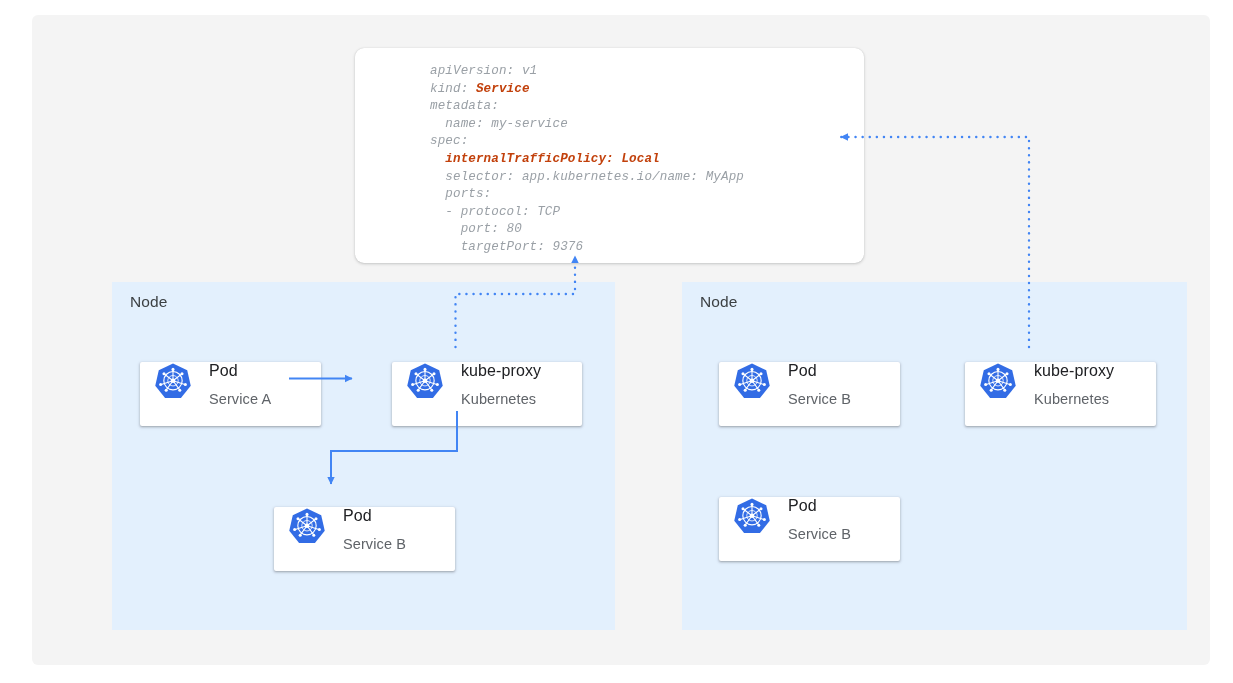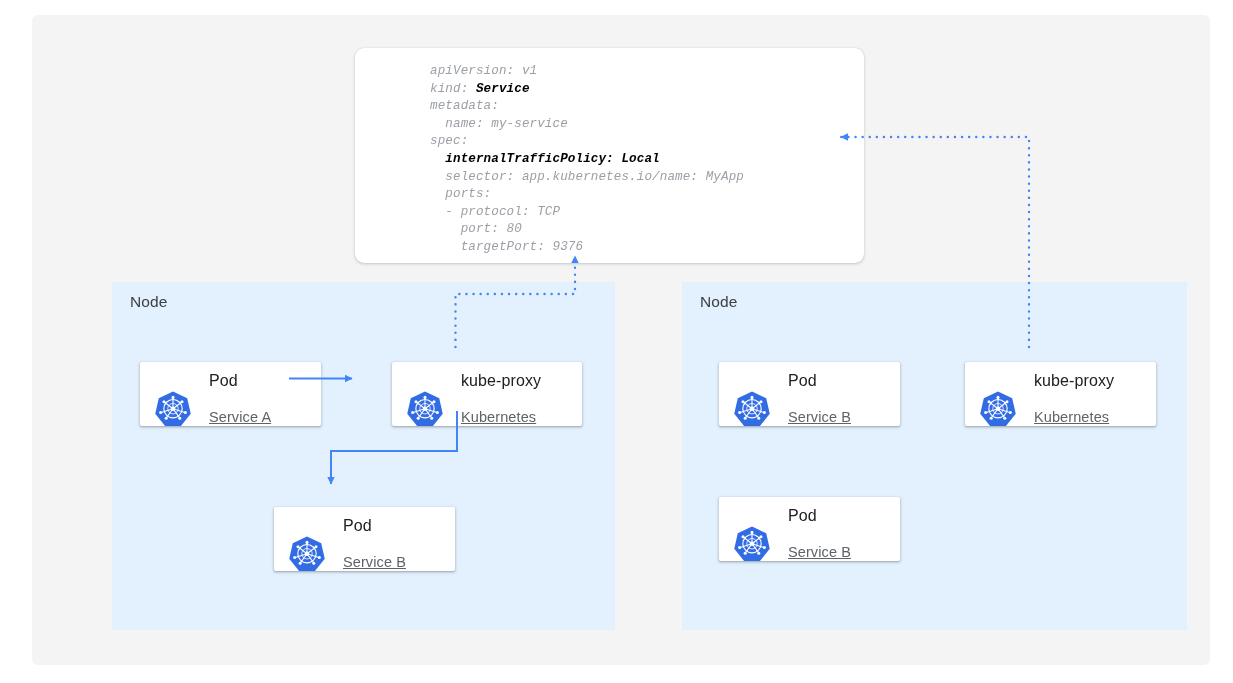--- a/index.html
+++ b/index.html
@@ -21,46 +21,46 @@
     box-shadow:0 1px 3px rgba(60,64,67,.26),0 0 1px rgba(60,64,67,.18);
     box-sizing:border-box;
   }
   #yaml-body{
     position:absolute;left:75px;top:15px;
     font-family:"Liberation Mono","DejaVu Sans Mono",monospace;
     font-style:italic;font-size:12.6px;line-height:17.6px;
     color:#9aa0a6;white-space:pre;letter-spacing:.1px;
   }
   #yaml-body .yl{display:block;height:17.6px;}
-  #yaml-body .b{font-weight:bold;color:#000000;}
+  #yaml-body .b{font-weight:bold;color:#c2410c;}
 
   
   .node{
     position:absolute;background:#e2efft;background:#e3f0fd;
     border-radius:0;
   }
   #node-left{left:80px;top:267px;width:503px;height:348px;}
   #node-right{left:650px;top:267px;width:505px;height:348px;}
   .node-label{
     position:absolute;left:18px;top:11px;
     font-size:15.5px;color:#3c4043;letter-spacing:.1px;
   }
 
   
   .card{
     position:absolute;background:#ffffff;height:64px;
     box-shadow:0 1px 2px rgba(60,64,67,.30),0 1px 3px 1px rgba(60,64,67,.13);
-    border-radius:2px;display:flex;align-items:flex-end;box-sizing:border-box;
+    border-radius:2px;display:flex;align-items:flex-start;box-sizing:border-box;
   }
   .card .kicon{
     width:36px;height:36px;margin-left:15px;flex:0 0 36px;
   }
   .card .ctext{margin-left:18px;line-height:1.18;}
   .card .ctitle{font-size:16px;color:#202124;letter-spacing:.1px;}
-  .card .csub{font-size:14.5px;color:#5f6368;letter-spacing:.1px;margin-top:18px;text-decoration:underline;}
+  .card .csub{font-size:14.5px;color:#5f6368;letter-spacing:.1px;margin-top:10px;}
 
   
   #card-pod-a      {left:108px;top:347px;width:181px;}
   #card-kp-left    {left:360px;top:347px;width:190px;}
   #card-pod-b-left {left:242px;top:492px;width:181px;}
   #card-pod-b1     {left:687px;top:347px;width:181px;}
   #card-kp-right   {left:933px;top:347px;width:191px;}
   #card-pod-b2     {left:687px;top:482px;width:181px;}
 
   

